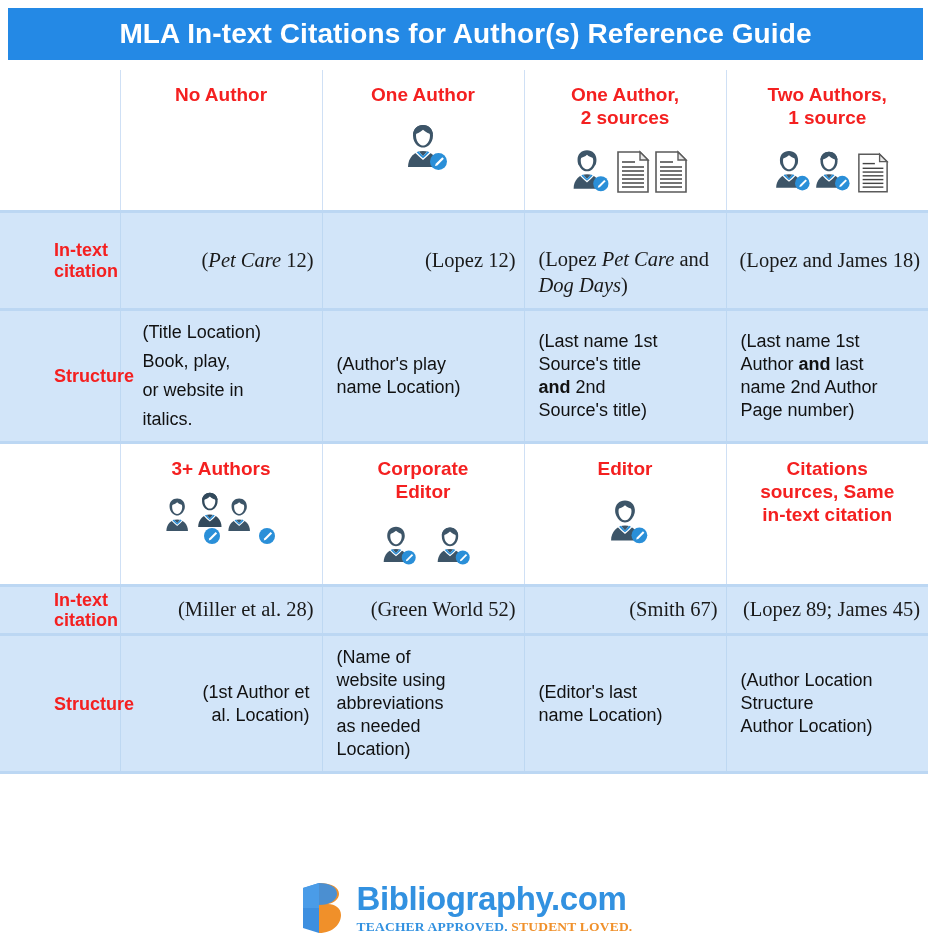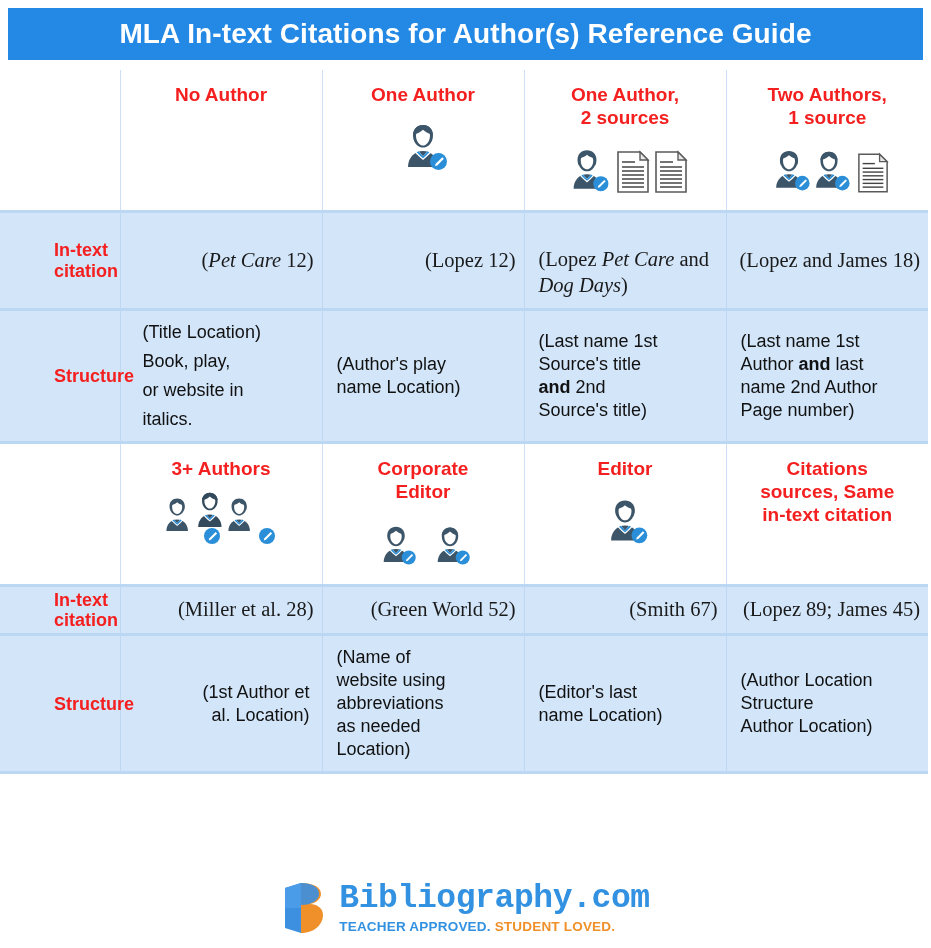--- a/index.html
+++ b/index.html
@@ -85,26 +85,25 @@
 
   
   .footer{
     position:absolute;left:0;bottom:14px;width:931px;
     display:flex;align-items:center;justify-content:center;gap:12px;
   }
   .logomark{width:46px;height:52px;flex:0 0 auto;}
   .logotext{display:flex;flex-direction:column;line-height:1;}
   .logoname{
     font-size:33px;font-weight:bold;color:#3291e0;letter-spacing:-0.4px;
-    font-family:Liberation Mono, monospace;
-    text-align:center;
+    font-family:Liberation Sans, sans-serif;
   }
   .logotag{
     margin-top:5px;font-size:13.5px;font-weight:bold;letter-spacing:0.2px;
-    font-family:Liberation Sans, sans-serif;
+    font-family:Liberation Serif, serif;
   }
   .tag-a{color:#3291e0;}
   .tag-b{color:#f0902a;}
 </style>
 </head>
 <body>
 
 <div class="page">
 
   <div class="titlebar">

